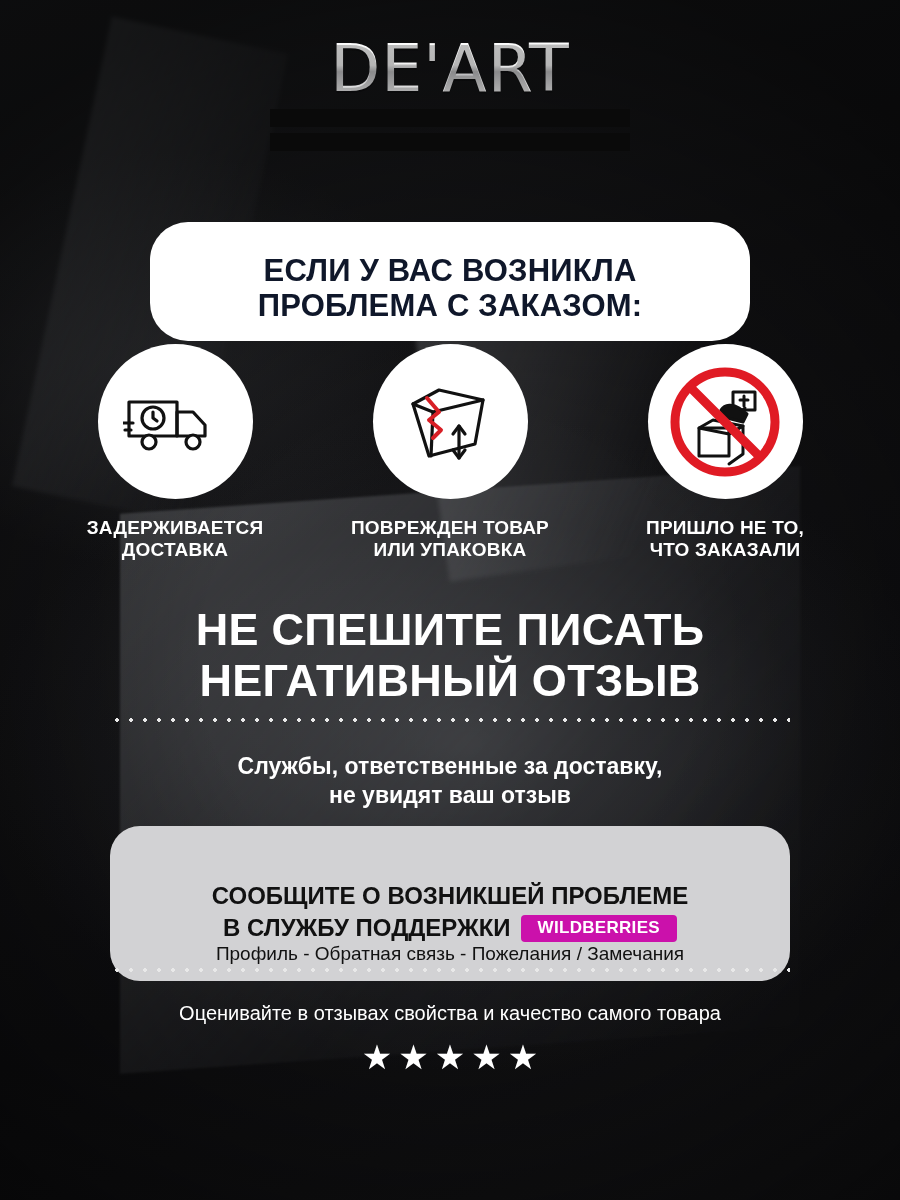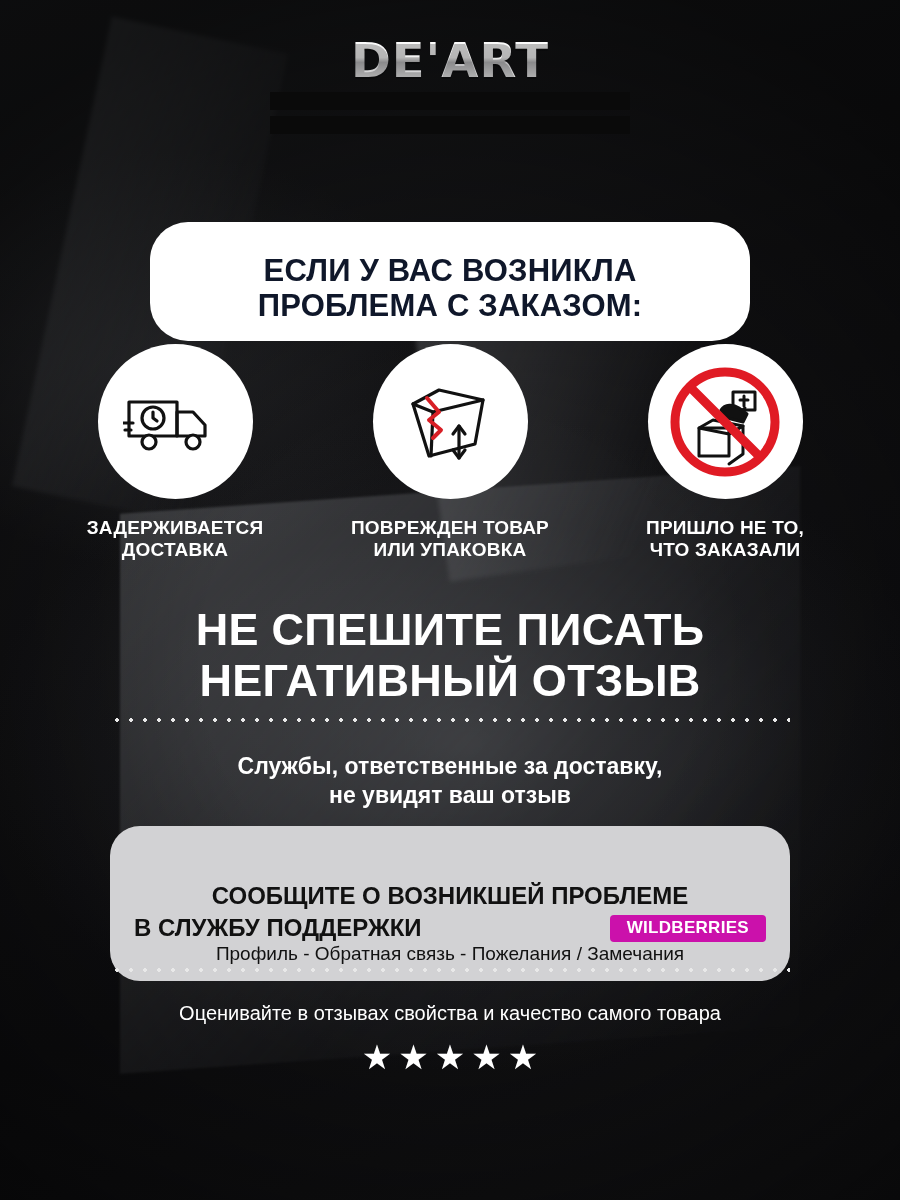--- a/index.html
+++ b/index.html
@@ -46,21 +46,21 @@
   }
 
   .content { position: relative; width: 100%; height: 100%; }
 
   
   .logo-wrap {
     position: absolute; left: 0; right: 0; top: 36px;
     display: flex; flex-direction: column; align-items: center;
   }
   .logo-text {
-    font-size: 48px; font-weight: 700; letter-spacing: 1px;
+    font-size: 65px; font-weight: 400; letter-spacing: 1px;
     line-height: 1;
     background: linear-gradient(180deg, #ffffff 0%, #f2f2f2 45%, #b9b9bb 55%, #ffffff 100%);
     -webkit-background-clip: text; background-clip: text; color: transparent;
     font-family: "DejaVu Sans", sans-serif;
     text-shadow: 0 2px 0 rgba(0,0,0,0.25);
   }
   .logo-bars { margin-top: 8px; width: 360px; height: 46px; position: relative; overflow: hidden; }
   .logo-bars .bar { position: absolute; height: 18px; width: 400px; left: -20px; transform: skewX(-20deg); }
   .bar-y { background: #f5c400; top: 0; }
   .bar-r { background: #d81f26; top: 0; left: 120px; width: 300px; }
@@ -125,21 +125,21 @@
   
   .card {
     position: absolute; left: 110px; top: 826px;
     width: 680px; padding: 16px 24px 16px;
     background: #d2d2d4; border-radius: 30px;
     text-align: center; color: #111;
   }
   .card-line1 { font-size: 24px; font-weight: 700; line-height: 1.2; margin-top: 40px; }
   .card-line2 {
     font-size: 24px; font-weight: 700; line-height: 1.2; margin-top: 3px;
-    display: flex; align-items: center; justify-content: space-between; gap: 10px;
+    display: flex; align-items: center; justify-content: center; gap: 10px;
   }
   .wb-badge {
     background: #cb11ab; color: #fff;
     font-size: 17px; font-weight: 700; letter-spacing: 0.3px;
     padding: 3px 17px 4px; border-radius: 4px; display: inline-block;
   }
   .card-line3 { font-size: 19px; font-weight: 400; color: #111; }
 
   
   .footer-text {

